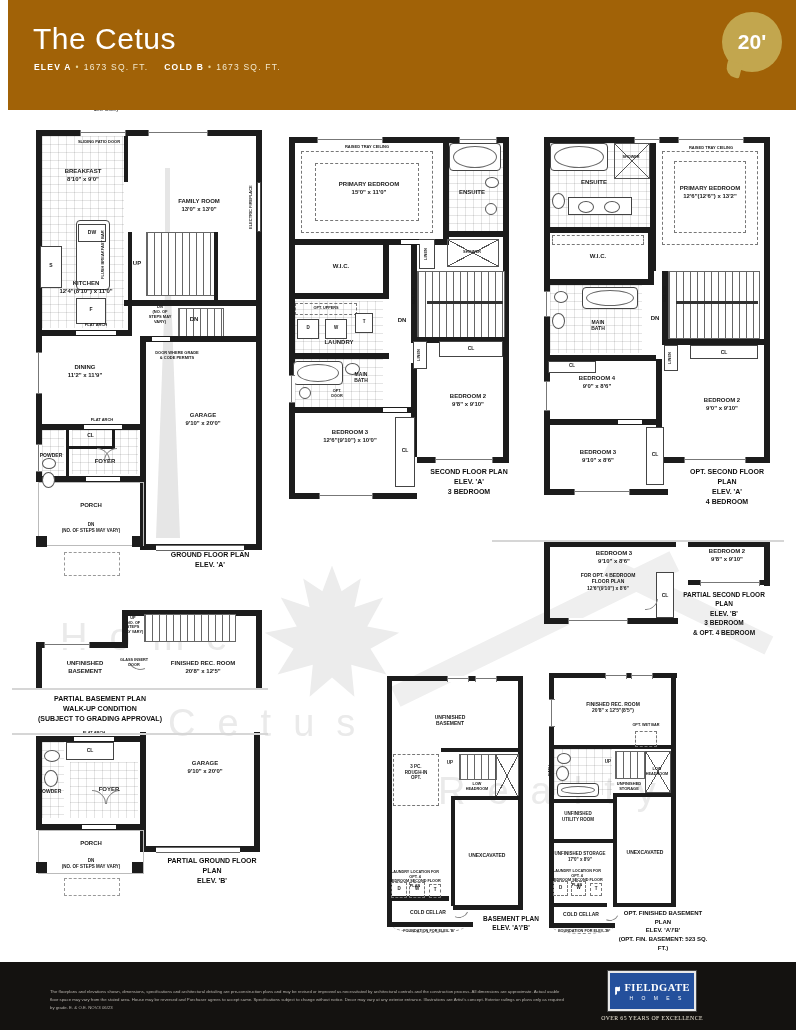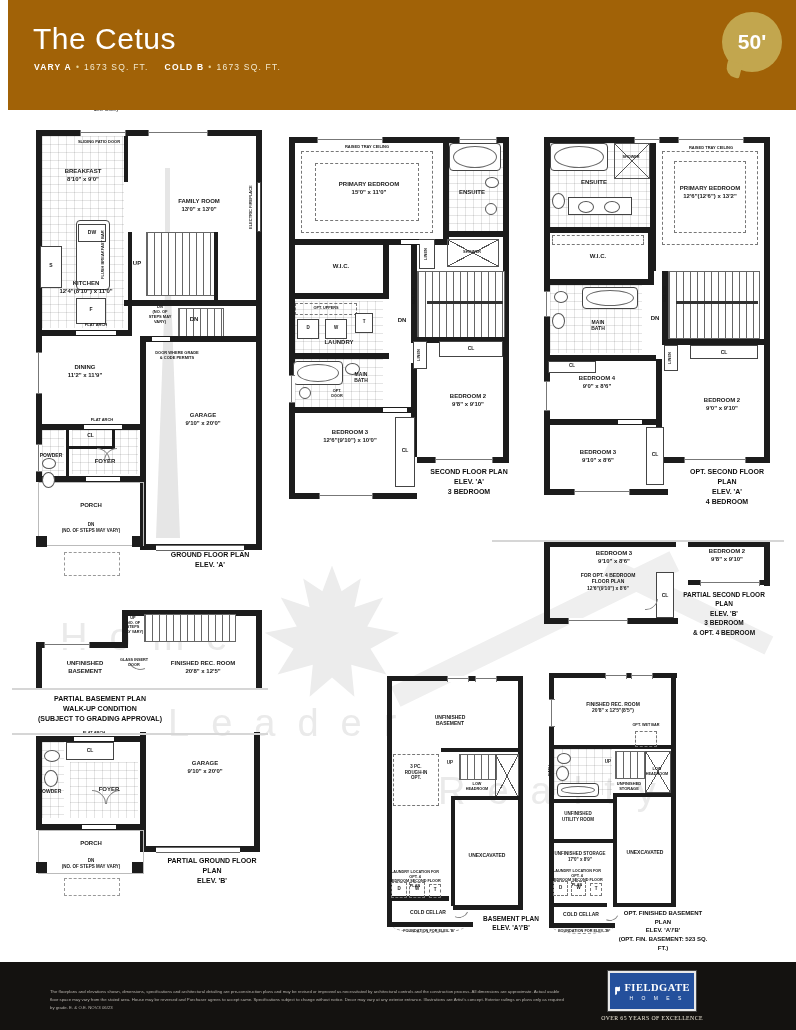--- a/index.html
+++ b/index.html
@@ -52,39 +52,39 @@
   .tagline{position:absolute;left:598px;top:53px;width:108px;text-align:center;font-size:5.8px;color:#efe9da;font-family:"Liberation Serif",serif;letter-spacing:.4px;}
 </style>
 </head>
 <body>
 
 <div class="page">
 
   <div class="hdr">
     <div class="title">The Cetus</div>
     <div class="sub">
-      <span class="b">VARY A</span><span class="dot">•</span><span>1673 SQ. FT.</span><span class="gap"></span><span class="b">COLD B</span><span class="dot">•</span><span>1673 SQ. FT.</span>
+      <span class="b">ELEV A</span><span class="dot">•</span><span>1673 SQ. FT.</span><span class="gap"></span><span class="b">COLD B</span><span class="dot">•</span><span>1673 SQ. FT.</span>
     </div>
     <div class="badge">
-      <span>50'</span>
+      <span>20'</span>
       <i class="tail"></i>
     </div>
   </div>
 
   <div class="wm">
     <i class="twr" style="left:165px;top:168px;width:5px;height:120px;"></i>
     <i class="twr" style="left:155px;top:258px;width:26px;height:34px;border-radius:50%;"></i>
     <i class="twr" style="left:156px;top:288px;width:24px;height:250px;clip-path:polygon(38% 0,62% 0,100% 100%,0 100%);"></i>
     <svg style="position:absolute;left:252px;top:556px;" width="160" height="160" viewBox="0 0 100 100">
         <path d="M50 6 L56 22 L68 14 L64 32 L82 26 L72 44 L92 48 L74 58 L84 74 L62 68 L64 88 L50 76 L36 88 L38 68 L16 74 L26 58 L8 48 L28 44 L18 26 L36 32 L32 14 L44 22 Z" fill="#ececec"></path>
       </svg>
     <i class="roof" style="left:380px;top:618px;width:310px;height:22px;transform:rotate(-26deg);"></i>
     <i class="roof" style="left:598px;top:596px;width:180px;height:20px;transform:rotate(26deg);"></i>
     <div class="wmword" style="left:60px;top:616px;">Home</div>
-    <div class="wmword" style="left:168px;top:702px;">Leader</div>
+    <div class="wmword" style="left:168px;top:702px;">Cetus</div>
     <div class="wmword" style="left:438px;top:770px;">Realty</div>
   </div>
 
   <i class="gline" style="left:492px;top:540px;width:292px;"></i>
   <i class="gline" style="left:12px;top:688px;width:256px;"></i>
   <i class="gline" style="left:12px;top:733px;width:256px;"></i>
 
   <section class="plan" style="left:28px;top:112px;width:240px;height:480px;">
     <i class="tile" style="left:14px;top:24px;width:82px;height:192px;"></i>
     <i class="tile" style="left:44px;top:318px;width:66px;height:44px;"></i>

